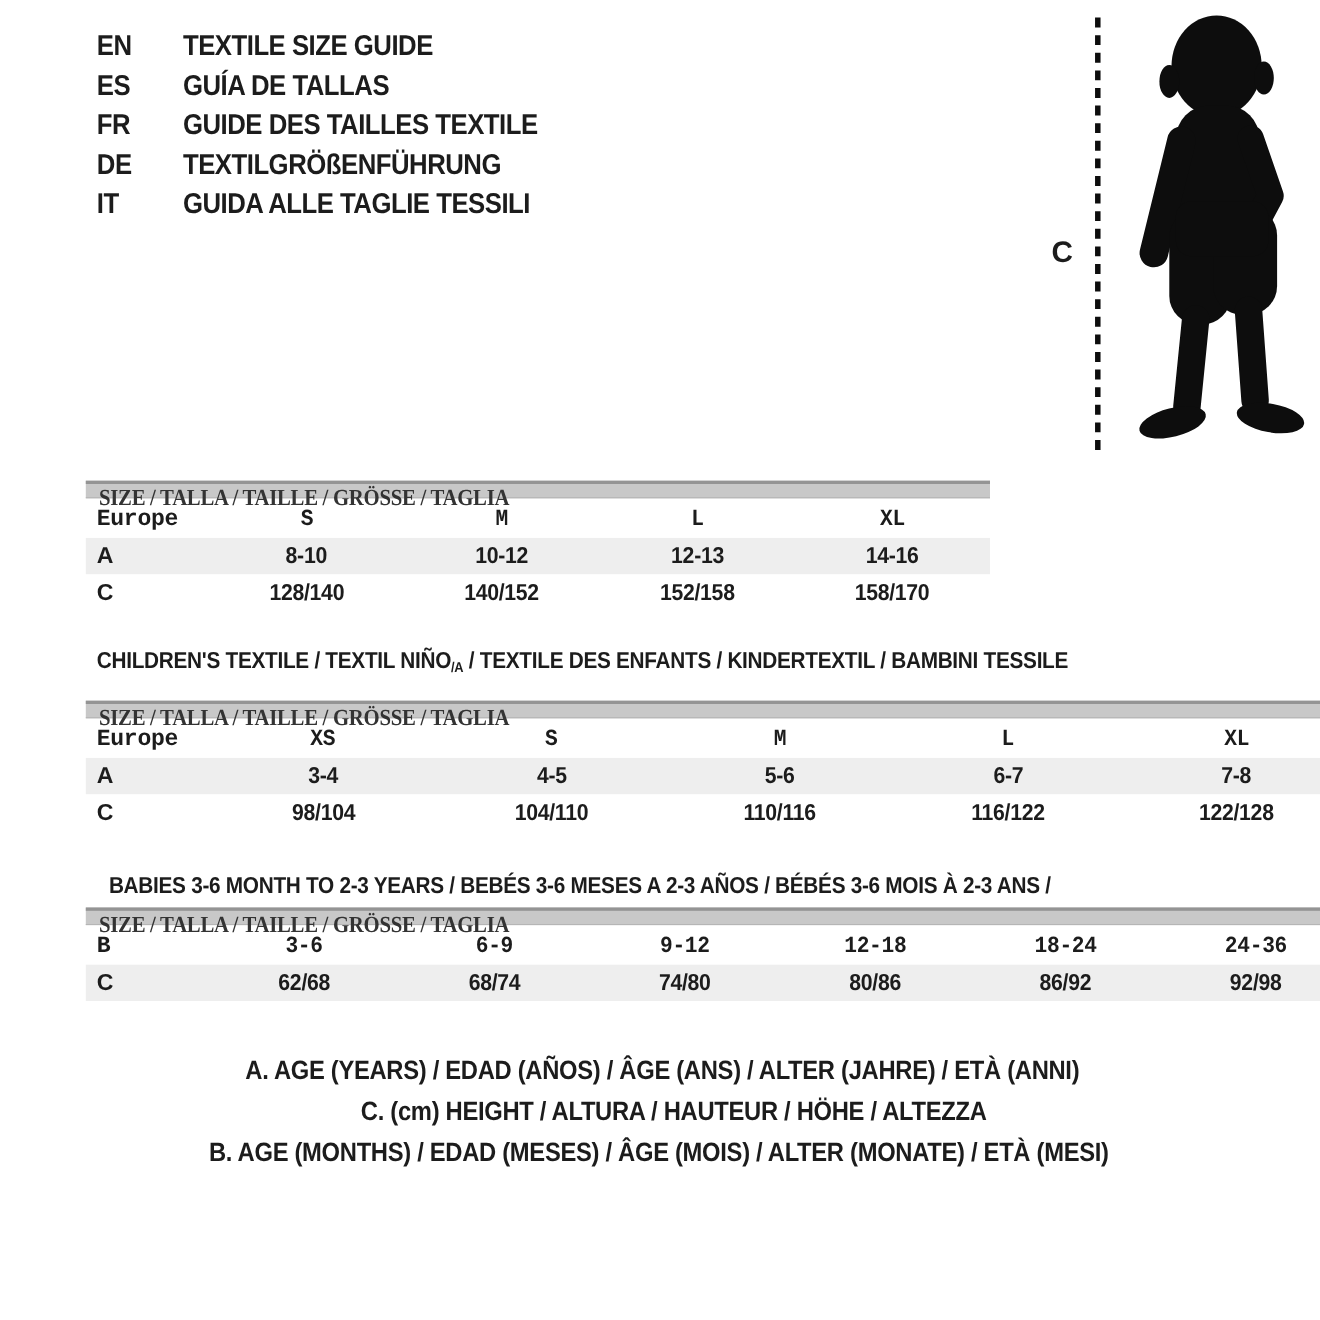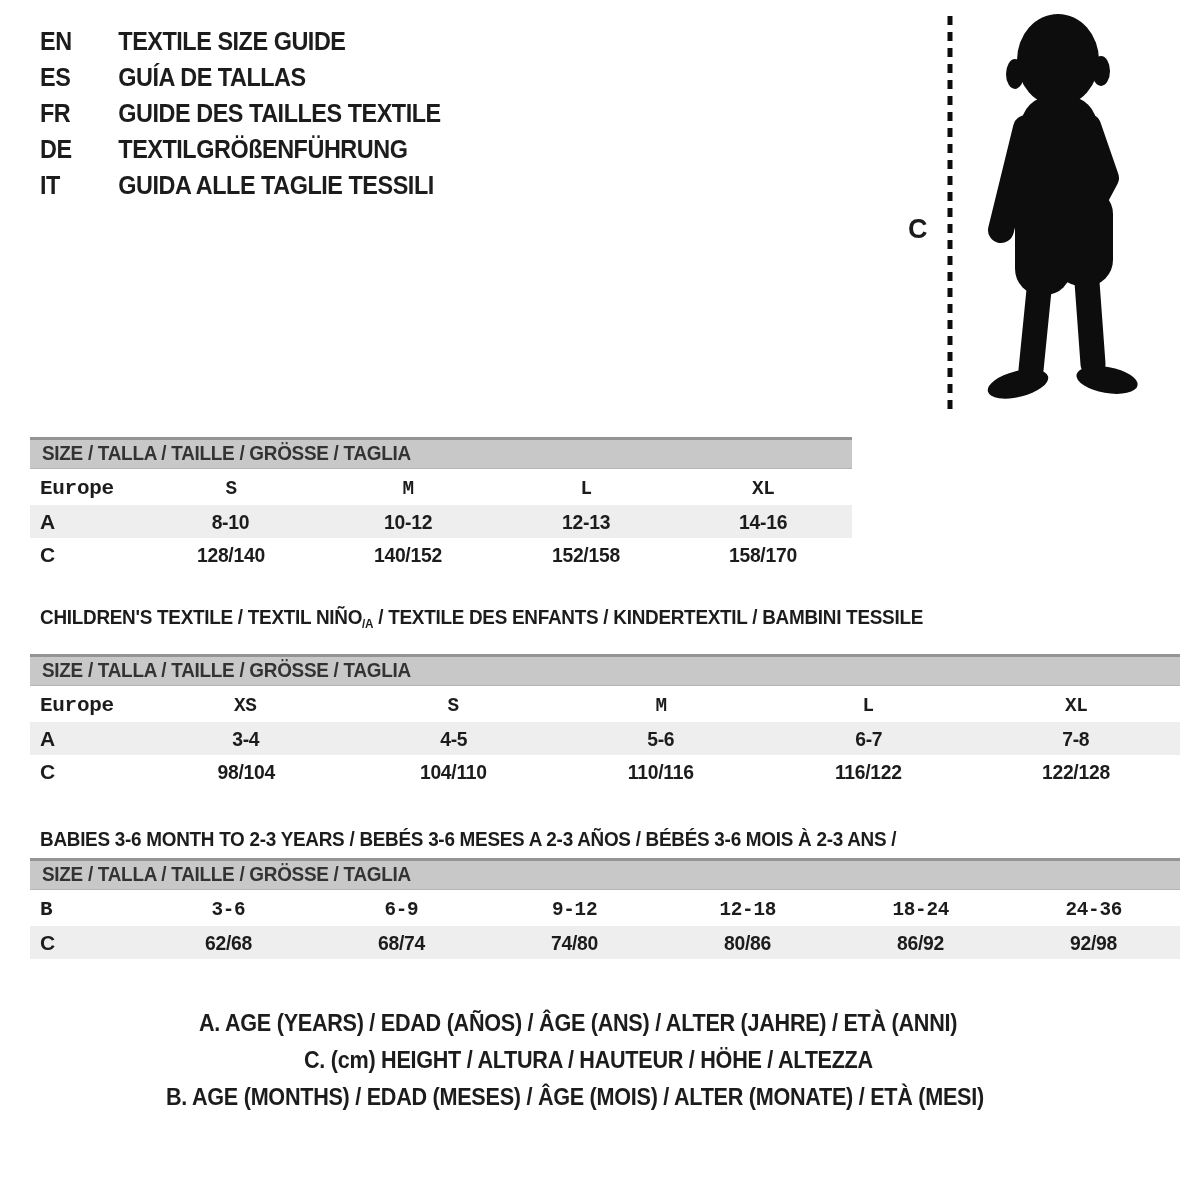--- a/index.html
+++ b/index.html
@@ -4,60 +4,61 @@
 <style>
   * { margin:0; padding:0; box-sizing:border-box; }
   html, body { background:#ffffff; }
   .page {
     position:relative; width:1200px; height:1200px;
     background:var(--page-bg, #ffffff);
     color:var(--ink, #1c1c1c);
     font-family:"Liberation Sans","DejaVu Sans",sans-serif;
     font-weight:700;
     overflow:hidden;
+    padding-left:48px;
   }
   .cond  { display:inline-block; transform:scaleX(.9);  transform-origin:0 50%;  white-space:nowrap; }
   .condc { display:inline-block; transform:scaleX(.92); transform-origin:50% 50%; white-space:nowrap; }
 
   
   .top { position:relative; height:437px; }
   .lang-list { position:absolute; left:40px; top:26px; }
   .lang-row { display:flex; align-items:baseline; height:36px; font-size:26px; letter-spacing:-.5px;
               transform:scaleX(.9); transform-origin:0 50%; white-space:nowrap; }
   .lang-code { width:87px; flex:0 0 87px; }
   .figure-svg { position:absolute; left:893px; top:8px; color:var(--figure-fill, #0d0d0d); }
   .c-label { position:absolute; left:908px; top:214px; font-size:27px; }
 
   
   .sec { margin-left:30px; }
   .sec h2 { font-size:21px; line-height:24px; margin-left:10px; letter-spacing:-.3px; font-weight:700; }
   .sub-small { font-size:13px; vertical-align:-4px; }
   .tbl-head {
-    height:32px; background:var(--header-bar-bg, #c8c8c8);
+    height:16px; background:var(--header-bar-bg, #c8c8c8);
     border-top:3px solid var(--header-bar-border-top, #949494);
     border-bottom:1px solid var(--header-bar-border-bottom, #b5b5b5);
     color:var(--bar-text, #333333);
-    font-size:21px; line-height:25px; padding-left:12px; letter-spacing:-.3px;
+    font-size:21px; line-height:25px; padding-left:12px; letter-spacing:-.3px;font-family:Liberation Serif, serif;
   }
   .grid-row { display:grid; height:33px; align-items:center; font-size:21px; letter-spacing:-.3px; }
   .w-junior { width:822px; }
   .w-wide   { width:1150px; }
   .cols-4 { grid-template-columns:112px repeat(4,1fr); }
   .cols-5 { grid-template-columns:112px repeat(5,1fr); }
   .cols-6 { grid-template-columns:112px repeat(6,1fr); }
   .grid-row .cell { text-align:center; }
   .grid-row .lbl  { text-align:left; padding-left:10px; }
   .shaded { background:var(--row-shaded-bg, #eeeeee); }
   .first-row { margin-top:3px;font-family:Liberation Mono, monospace; }
 
   .sec-junior h2   { margin-top:1px;  margin-bottom:21px; }
   .sec-children    { margin-top:34px; }
   .sec-children h2 { margin-bottom:18px; }
   .sec-babies      { margin-top:33px; }
-  .babies-headings { margin-left:10px; margin-bottom:1px; }
+  .babies-headings { margin-left:21px; margin-bottom:1px; }
   .babies-headings div { font-size:21px; line-height:36px; letter-spacing:-.3px; }
 
   .footnotes { margin:45px 0 0 40px; }
   .footnote  { font-size:24px; line-height:37px; letter-spacing:-.3px;text-align:center; }
 </style>
 </head>
 <body>
 
 <div class="page">
 

